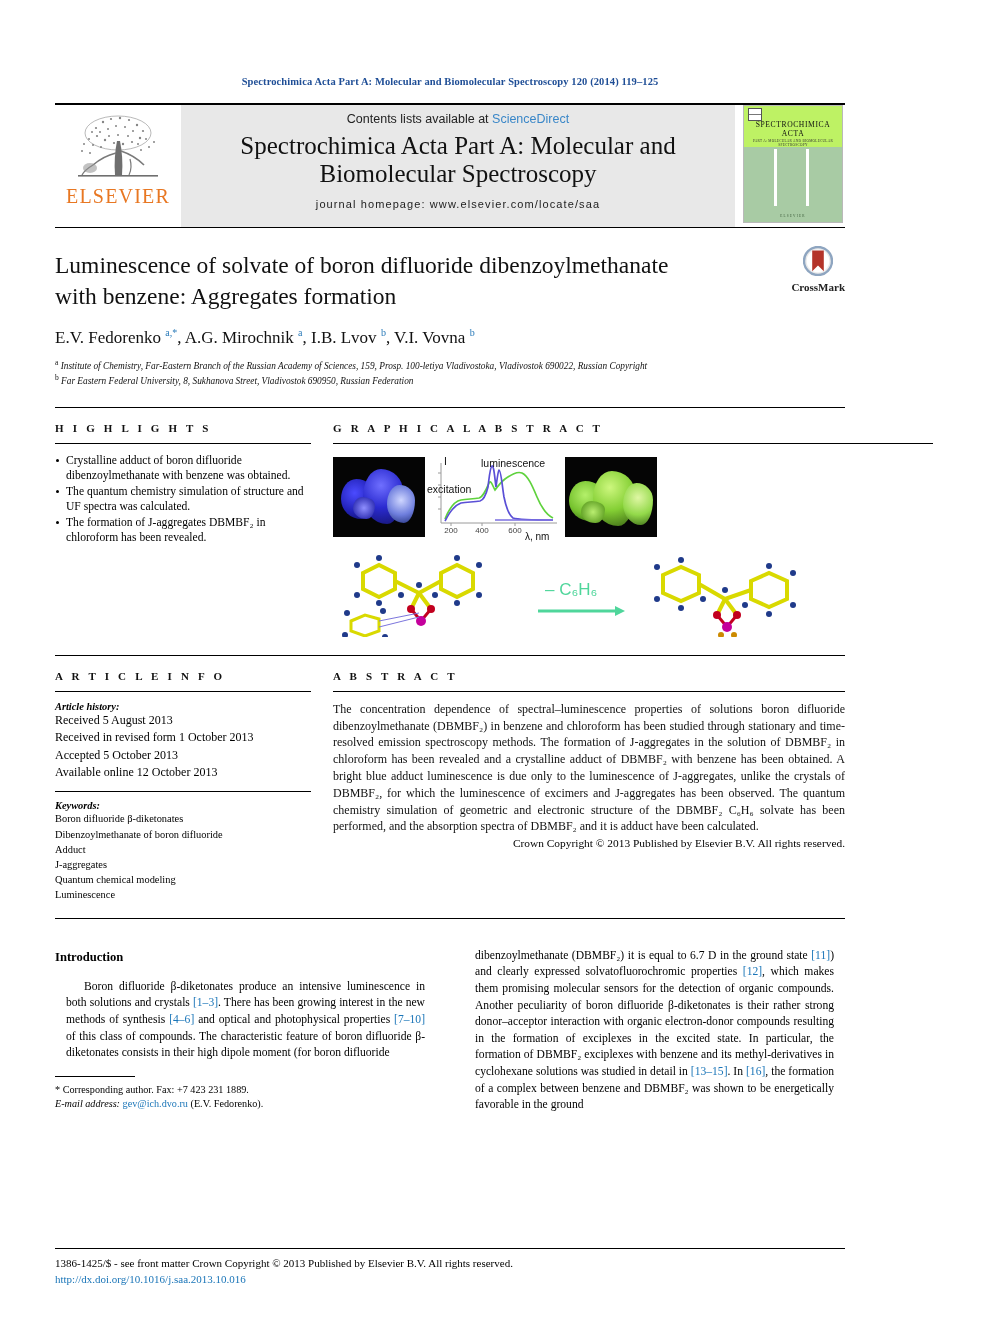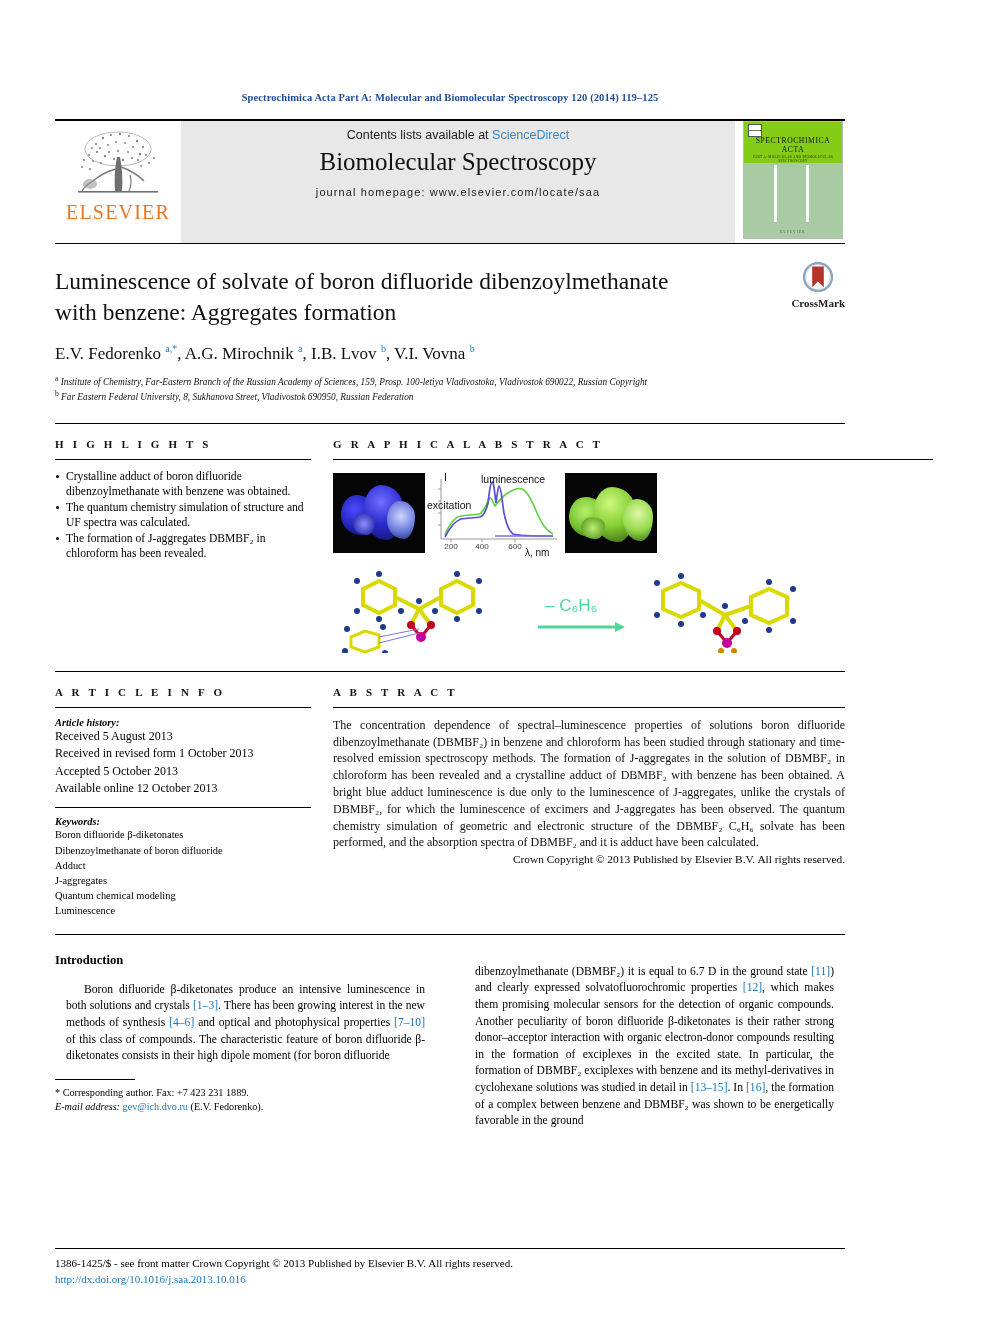--- a/index.html
+++ b/index.html
@@ -13,21 +13,21 @@
     font-family: "Liberation Serif", serif;
     color: #000;
     position: relative;
     overflow: hidden;
   }
   .page {
     position: relative;
     width: 900px;
     height: 1323px;
     box-sizing: border-box;
-    padding: 16px 55px;
+    padding: 0 55px;
   }
 
   
   .runhead {
     text-align: center;
     color: #1f4e96;
     font-size: 10.5px;
     font-weight: bold;
     padding-top: 76px;
     letter-spacing: .1px;
@@ -90,21 +90,21 @@
     width: 110px;
     flex: 0 0 110px;
     padding-left: 8px;
     box-sizing: border-box;
     display:flex; align-items:flex-start;
   }
   .cover-box {
     width: 100px;
     height: 118px;
     border: 1px solid #b9b9b9;
-    background: #84cc16;
+    background: #bef264;
     position: relative;
     box-sizing: border-box;
     overflow: hidden;
   }
   .cover-head {
     height: 41px;
     text-align: center;
     padding-top: 2px;
     box-sizing: border-box;
   }
@@ -269,20 +269,21 @@
     text-align: right;
     margin-top: 2px;
   }
 
   
   .body-rule { border-top: 1px solid #000; margin-top: 16px; }
   .body-cols {
     margin-top: 18px;
     display: flex;
     gap: 28px;
+    align-items: center;
   }
   .bcol { flex: 1 1 0; position: relative; }
   h2.section {
     font-size: 12.6px;
     font-weight: bold;
     margin: 0 0 14px 0;
   }
   p.body-p {
     font-size: 11.6px;
     line-height: 1.43;
@@ -373,20 +374,21 @@
         </g>
       </svg>
       <div class="elsevier-word">ELSEVIER</div>
     </div>
 
     <div class="journal-band">
       <div class="contents-line">
         <span>Contents lists available at </span><span class="sciencedirect">ScienceDirect</span>
       </div>
       <div class="journal-title">
+        <div>Spectrochimica Acta Part A: Molecular and</div>
         <div>Biomolecular Spectroscopy</div>
       </div>
       <div class="homepage-line">journal homepage: www.elsevier.com/locate/saa</div>
     </div>
 
     <div class="cover-thumb">
       <div class="cover-box">
         <div class="cover-head">
           <div class="cover-mini-logo"></div>
           <div class="cover-title">SPECTROCHIMICA</div>

